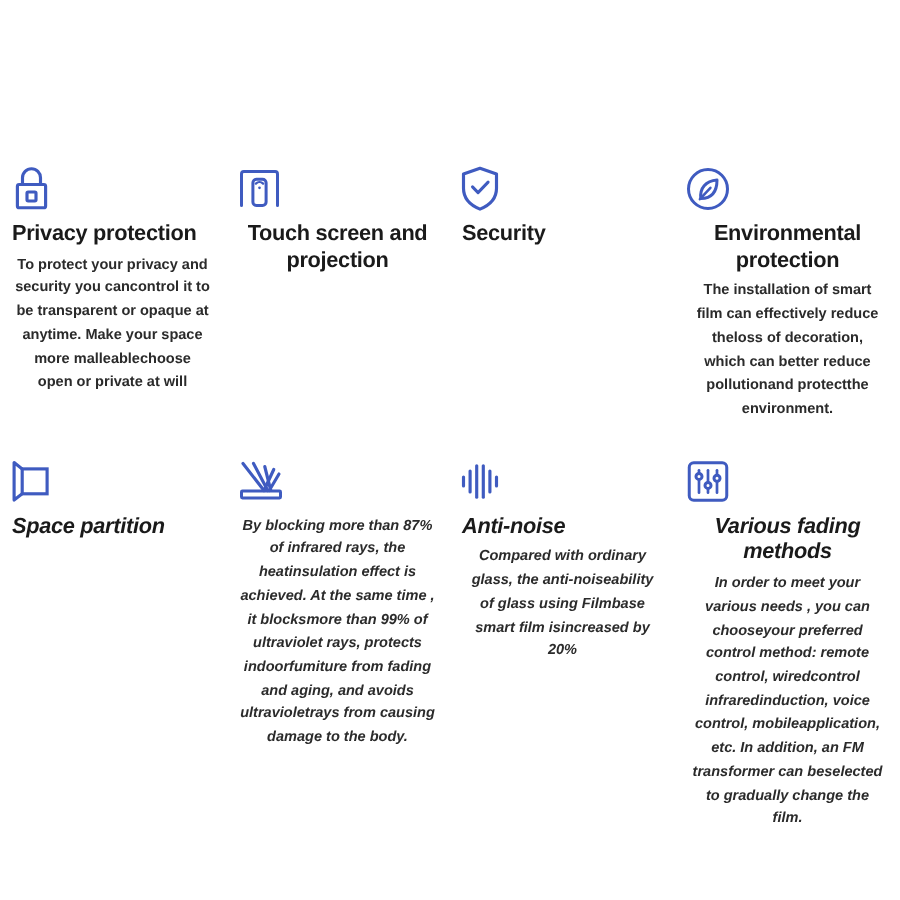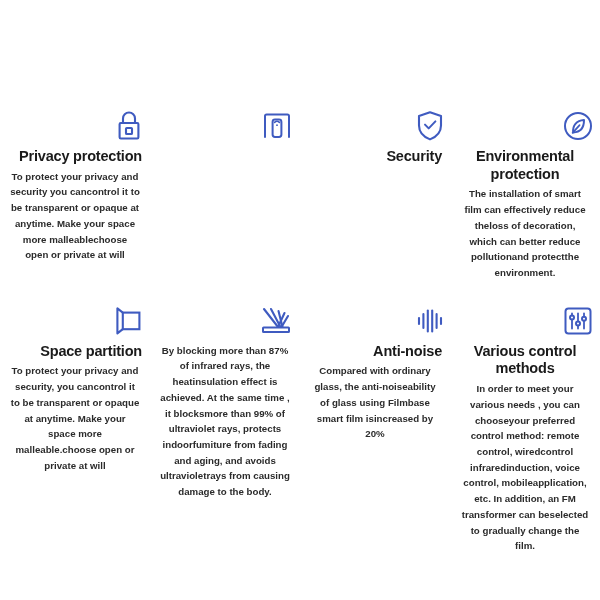--- a/index.html
+++ b/index.html
@@ -25,24 +25,24 @@
     grid-template-columns: repeat(4, 150px);
     grid-template-rows: auto auto;
     width: 600px;
   }
   .feature {
     box-sizing: border-box;
     padding: 0 6px;
     text-align: center;
     display: flex;
     flex-direction: column;
-    align-items: flex-end;
+    align-items: flex-start;
   }
   .row-top { align-self: start; }
-  .row-bottom { align-self: start; }
+  .row-bottom { align-self: start; font-style: italic; }
 
   .icon-wrap {
     height: 42px;
     display: flex;
     align-items: flex-end;
     justify-content: center;
     margin-bottom: 6px;
   }
   .icon-wrap svg {
     display: block;
@@ -87,20 +87,21 @@
 
     <div class="feature row-top">
       <div class="icon-wrap">
         <svg width="34" height="34" viewBox="0 0 34 34" fill="none" stroke="#3f5bc0" stroke-width="2">
           <path d="M5 29 V8 A1.6 1.6 0 0 1 6.6 6.4 H27.4 A1.6 1.6 0 0 1 29 8 V29" stroke-linecap="round"></path>
           <rect x="12.6" y="11.5" width="8.8" height="17.5" rx="2.4"></rect>
           <path d="M14.6 14.4 a3.4 3.4 0 0 1 4.8 0" stroke-width="1.6" stroke-linecap="round"></path>
           <circle cx="17" cy="17.2" r="0.9" fill="#3f5bc0" stroke="none"></circle>
         </svg>
       </div>
+      <h3 class="feature-title">Touch screen and projection</h3>
     </div>
 
     <div class="feature row-top">
       <div class="icon-wrap">
         <svg width="28" height="34" viewBox="0 0 28 34" fill="none" stroke="#3f5bc0" stroke-width="2.1">
           <path d="M14 4.2 L25 8 V17.5 C25 24.5 20 29 14 31.4 C8 29 3 24.5 3 17.5 V8 Z" stroke-linejoin="round"></path>
           <path d="M9 16.6 L12.7 20.4 L19.4 13.4" stroke-width="2" stroke-linecap="round" stroke-linejoin="round"></path>
         </svg>
       </div>
       <h3 class="feature-title">Security</h3>
@@ -119,21 +120,20 @@
     </div>
 
     <div class="feature row-bottom">
       <div class="icon-wrap">
         <svg width="30" height="32" viewBox="0 0 30 32" fill="none" stroke="#3f5bc0" stroke-width="2.1">
           <rect x="8.8" y="7.6" width="16.6" height="16.6"></rect>
           <path d="M8.8 7.6 L3.4 3.4 V28.4 L8.8 24.2" stroke-linejoin="round"></path>
         </svg>
       </div>
       <h3 class="feature-title">Space partition</h3>
-      <p class="feature-desc">To protect your privacy and security, you cancontrol it to be transparent or opaque at anytime. Make your space more malleable.choose open or private at will</p>
     </div>
 
     <div class="feature row-bottom">
       <div class="icon-wrap">
         <svg width="36" height="32" viewBox="0 0 36 32" fill="none" stroke="#3f5bc0" stroke-width="2.1" stroke-linecap="round">
           <path d="M6 4 L20 22"></path>
           <path d="M13 4 L22.5 22"></path>
           <path d="M20.5 6 L24.5 22"></path>
           <path d="M20 22 L26.5 8"></path>
           <path d="M23.5 22 L30 11"></path>
@@ -163,18 +163,18 @@
         <svg width="32" height="32" viewBox="0 0 32 32" fill="none" stroke="#3f5bc0" stroke-width="2">
           <rect x="3.5" y="3.5" width="25" height="25" rx="3"></rect>
           <path d="M10 8.5 V23.5" stroke-width="1.8" stroke-linecap="round"></path>
           <path d="M16 8.5 V23.5" stroke-width="1.8" stroke-linecap="round"></path>
           <path d="M22 8.5 V23.5" stroke-width="1.8" stroke-linecap="round"></path>
           <circle cx="10" cy="12.6" r="2" fill="#ffffff"></circle>
           <circle cx="16" cy="18.6" r="2" fill="#ffffff"></circle>
           <circle cx="22" cy="13.8" r="2" fill="#ffffff"></circle>
         </svg>
       </div>
-      <h3 class="feature-title">Various control methods</h3>
+      <h3 class="feature-title">Various fading methods</h3>
       <p class="feature-desc">In order to meet your various needs , you can chooseyour preferred control method: remote control, wiredcontrol infraredinduction, voice control, mobileapplication, etc. In addition, an FM transformer can beselected to gradually change the film.</p>
     </div>
 
   </div>
 </div>
 
 </body></html>

